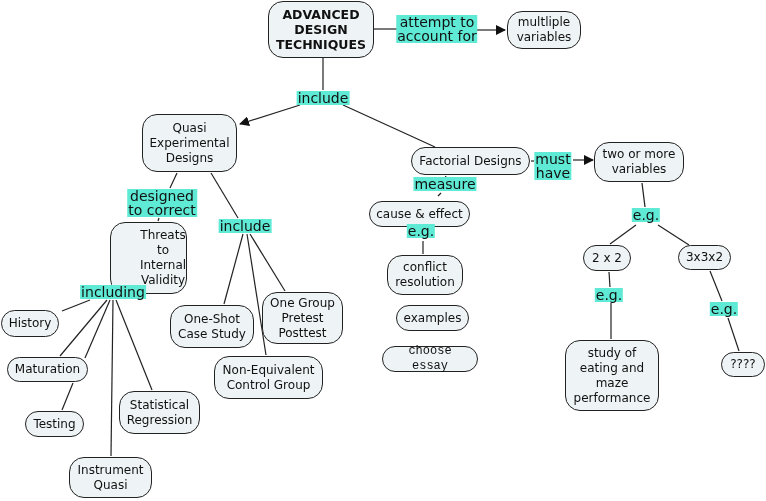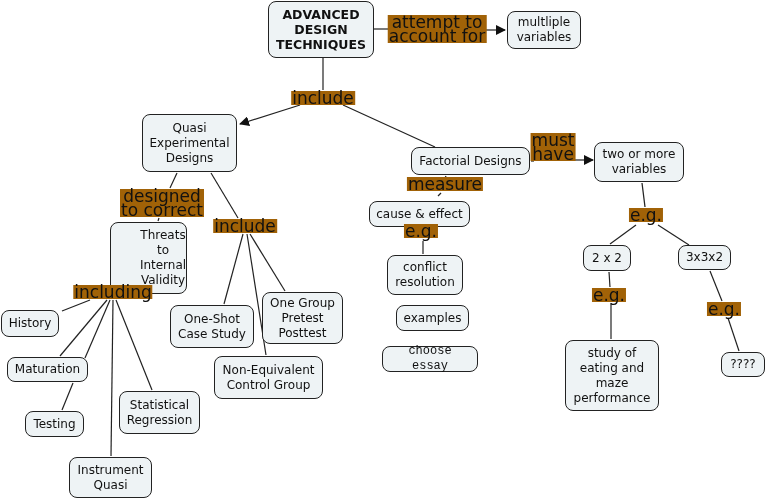--- a/index.html
+++ b/index.html
@@ -1,24 +1,24 @@
 <!DOCTYPE html>
 <html><head>
 <meta charset="utf-8">
 <style>
   html, body { margin: 0; padding: 0; background: #ffffff; }
   body { width: 766px; height: 501px; position: relative; overflow: hidden;
          font-family: "DejaVu Sans", "Liberation Sans", sans-serif; color: #111; }
   #links { position: absolute; left: 0; top: 0; width: 766px; height: 501px; }
   .node { position: absolute; box-sizing: border-box; background: #eef3f5;
-          border: 1.3px solid #222; border-radius: 8px; display: flex;
+          border: 1.3px solid #222; border-radius: 15px; display: flex;
           align-items: center; justify-content: center; text-align: center;
           font-size: 12px; line-height: 15px; padding: 2px 4px; white-space: pre-line; }
   .node.root { font-weight: bold; font-size: 12.5px; line-height: 15px; border-width: 1.6px; }
-  .lbl { position: absolute; background: #a16207; font-size: 17px; line-height: 14px;
+  .lbl { position: absolute; background: #5eead4; font-size: 14px; line-height: 14px;
          text-align: center; white-space: pre-line; padding: 0 1px; transform: translate(-50%, -50%); }
 </style>
 </head>
 <body>
 
 <svg id="links" xmlns="http://www.w3.org/2000/svg">
   <defs>
     <marker id="arrow" markerWidth="10" markerHeight="10" refX="9" refY="5" orient="auto" markerUnits="userSpaceOnUse">
       <path d="M0,0 L10,5 L0,10 z" fill="#111"></path>
     </marker>
@@ -111,18 +111,18 @@
 Control Group</div>
 
 <div class="lbl" style="left:437px;top:29px;">attempt to
 account for</div>
 <div class="lbl" style="left:323px;top:98px;">include</div>
 <div class="lbl" style="left:162px;top:203px;">designed
 to correct</div>
 <div class="lbl" style="left:245px;top:226px;">include</div>
 <div class="lbl" style="left:113px;top:292px;">including</div>
 <div class="lbl" style="left:445px;top:184px;">measure</div>
-<div class="lbl" style="left:553px;top:147px;">must
+<div class="lbl" style="left:553px;top:166px;">must
 have</div>
 <div class="lbl" style="left:421px;top:231px;">e.g.</div>
 <div class="lbl" style="left:646px;top:215px;">e.g.</div>
 <div class="lbl" style="left:609px;top:295px;">e.g.</div>
 <div class="lbl" style="left:724px;top:309px;">e.g.</div>
 
 </body></html>

